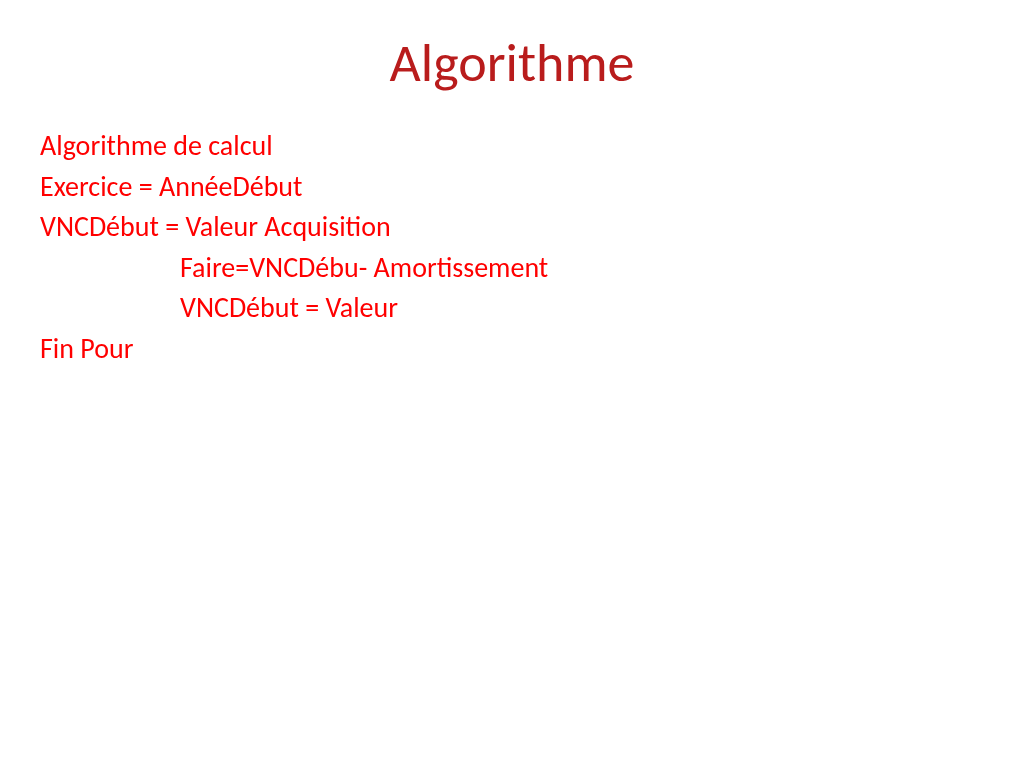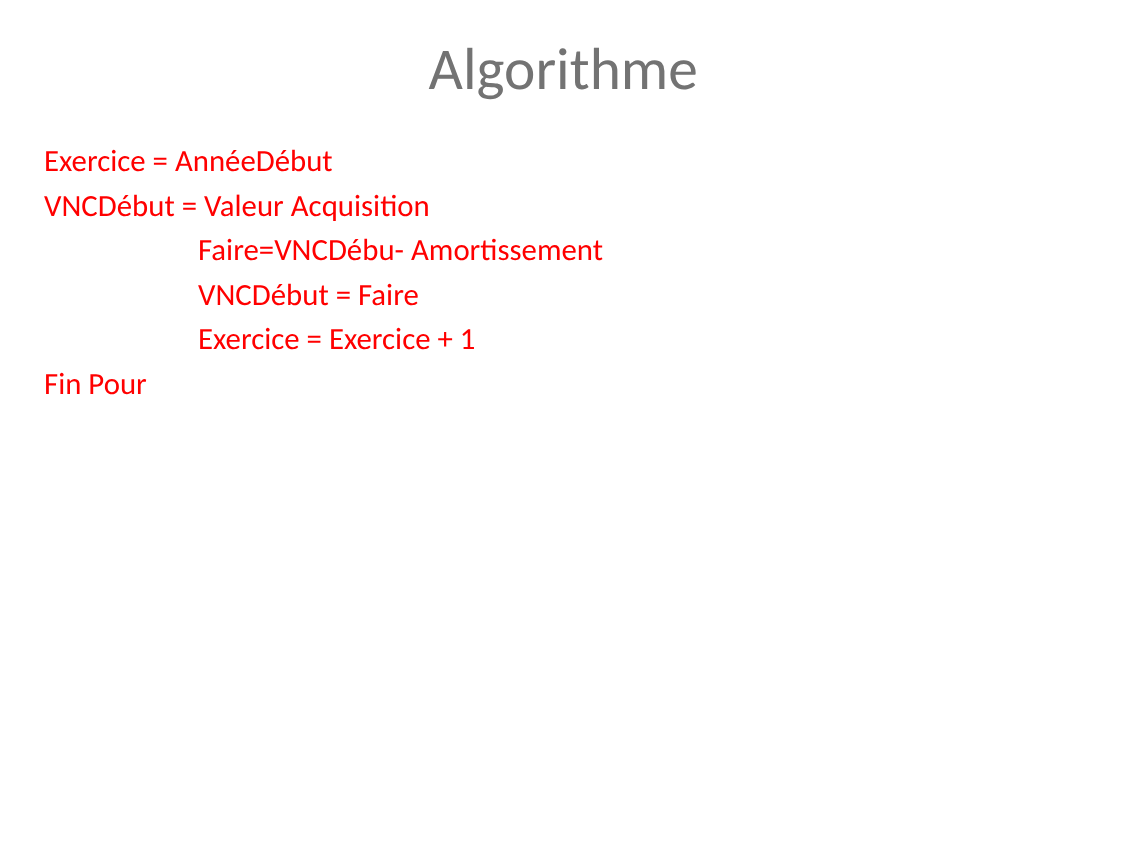--- a/index.html
+++ b/index.html
@@ -15,21 +15,21 @@
       overflow: hidden;
     }
     .slide {
       width: 100%;
       height: 100%;
       padding: 20px 40px;
     }
     .title {
       font-size: 54px;
       font-weight: 400;
-      color: #737373;
+      color: #b91c1c;
       text-align: center;
       margin-bottom: 30px;
       margin-top: 10px;
     }
     .content {
       font-size: 28px;
       line-height: 1.45;
       color: #ff0000;
     }
     .line {
@@ -38,20 +38,20 @@
     .indent {
       padding-left: 140px;
     }
   </style>
 </head>
 <body>
 
 <div class="slide">
   <h1 class="title">Algorithme</h1>
   <div class="content">
+    <div class="line">Algorithme de calcul</div>
     <div class="line">Exercice = AnnéeDébut</div>
     <div class="line">VNCDébut = Valeur Acquisition</div>
     <div class="line indent">Faire=VNCDébu- Amortissement</div>
-    <div class="line indent">VNCDébut = Faire</div>
-    <div class="line indent">Exercice = Exercice + 1</div>
+    <div class="line indent">VNCDébut = Valeur</div>
     <div class="line">Fin Pour</div>
   </div>
 </div>
 
 </body></html>

